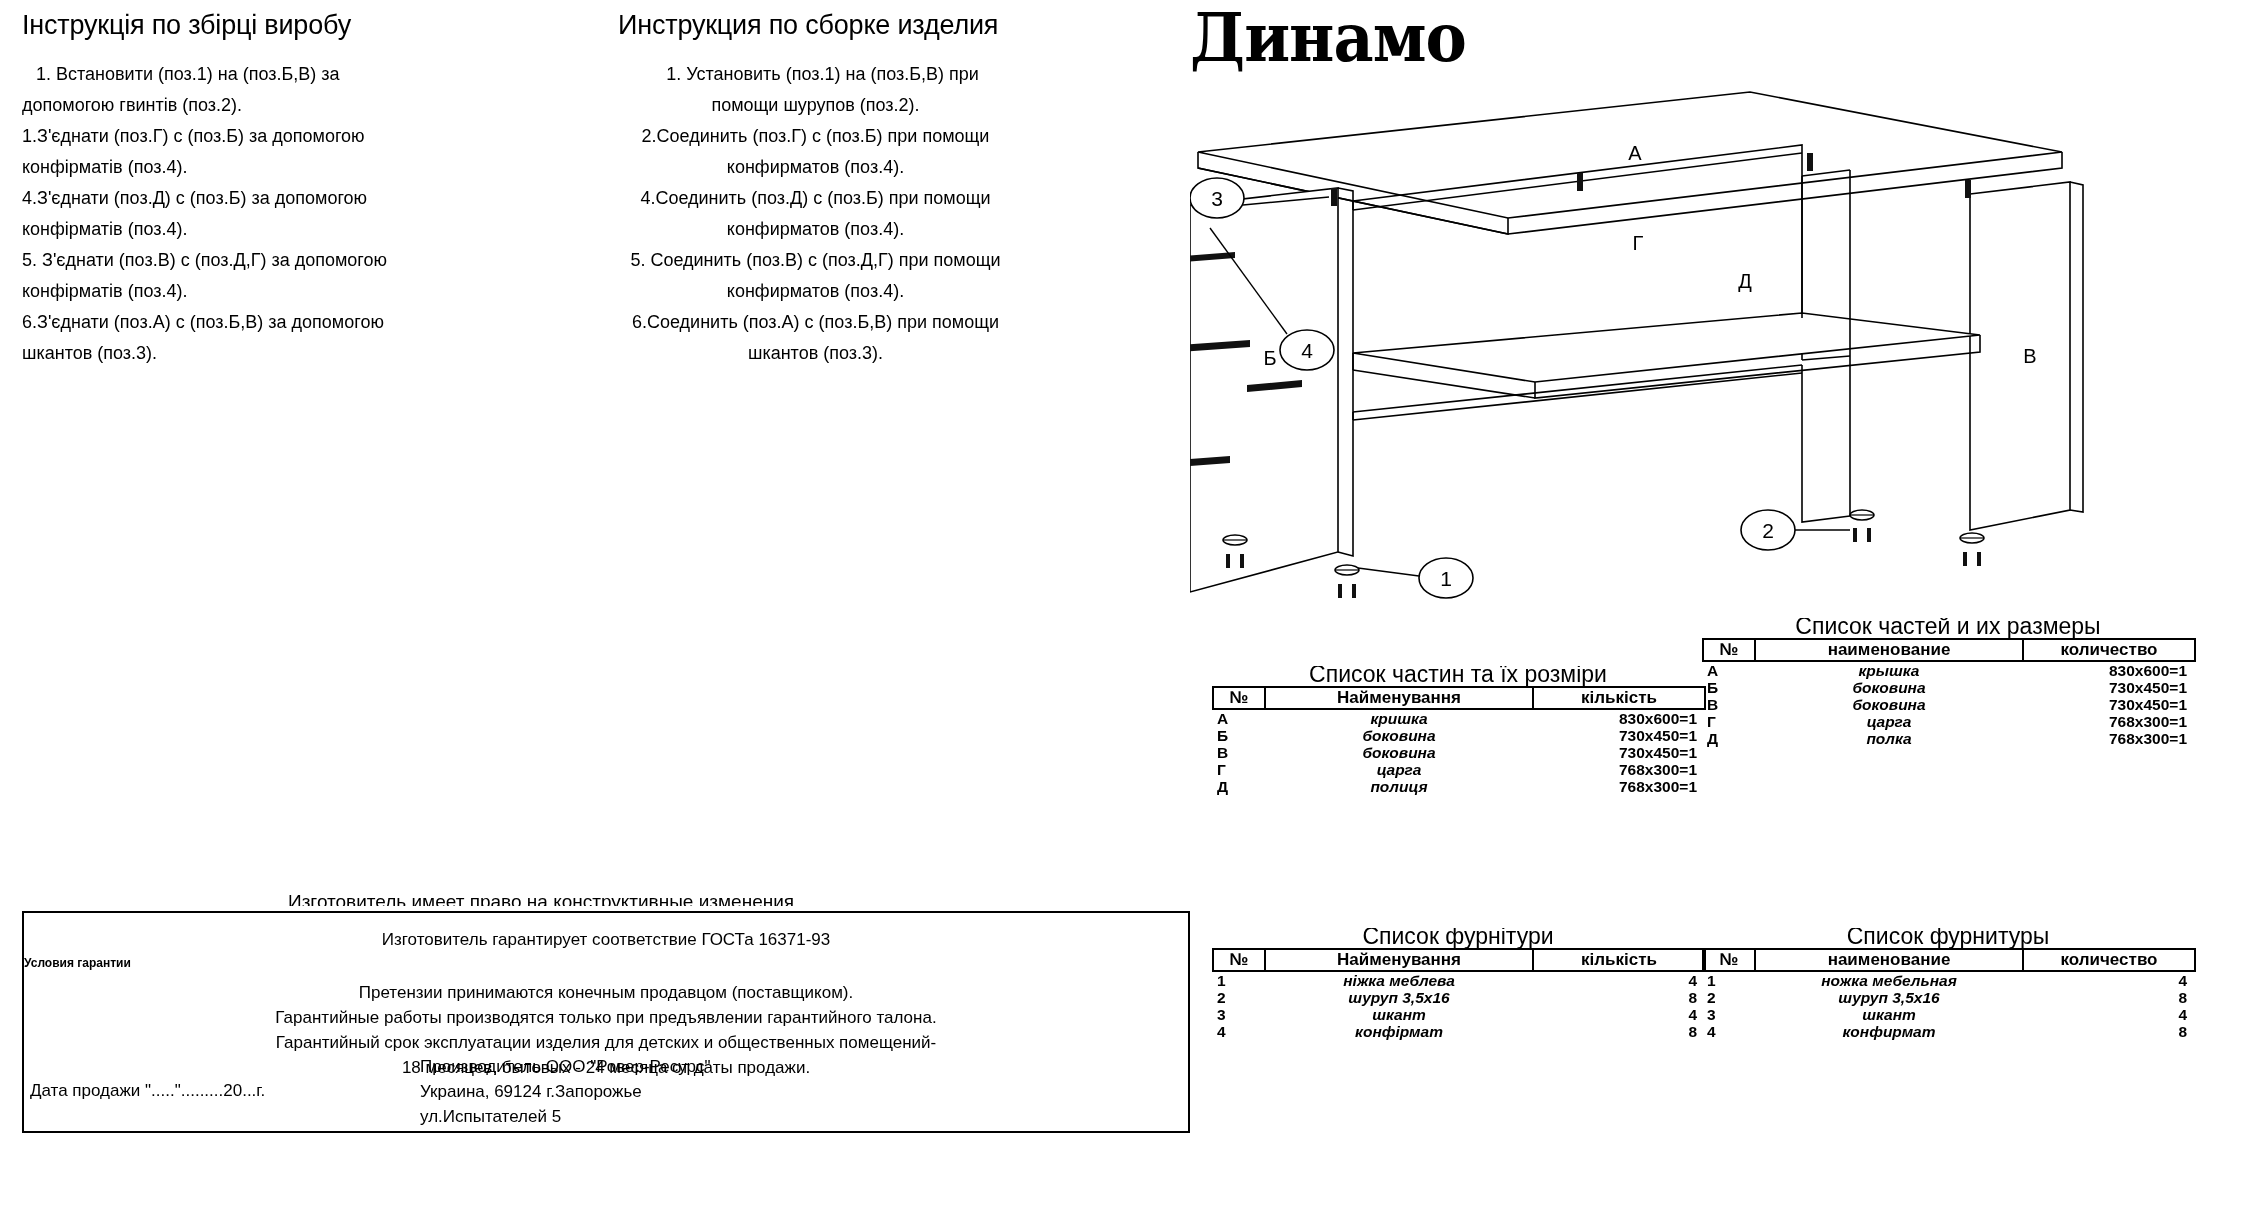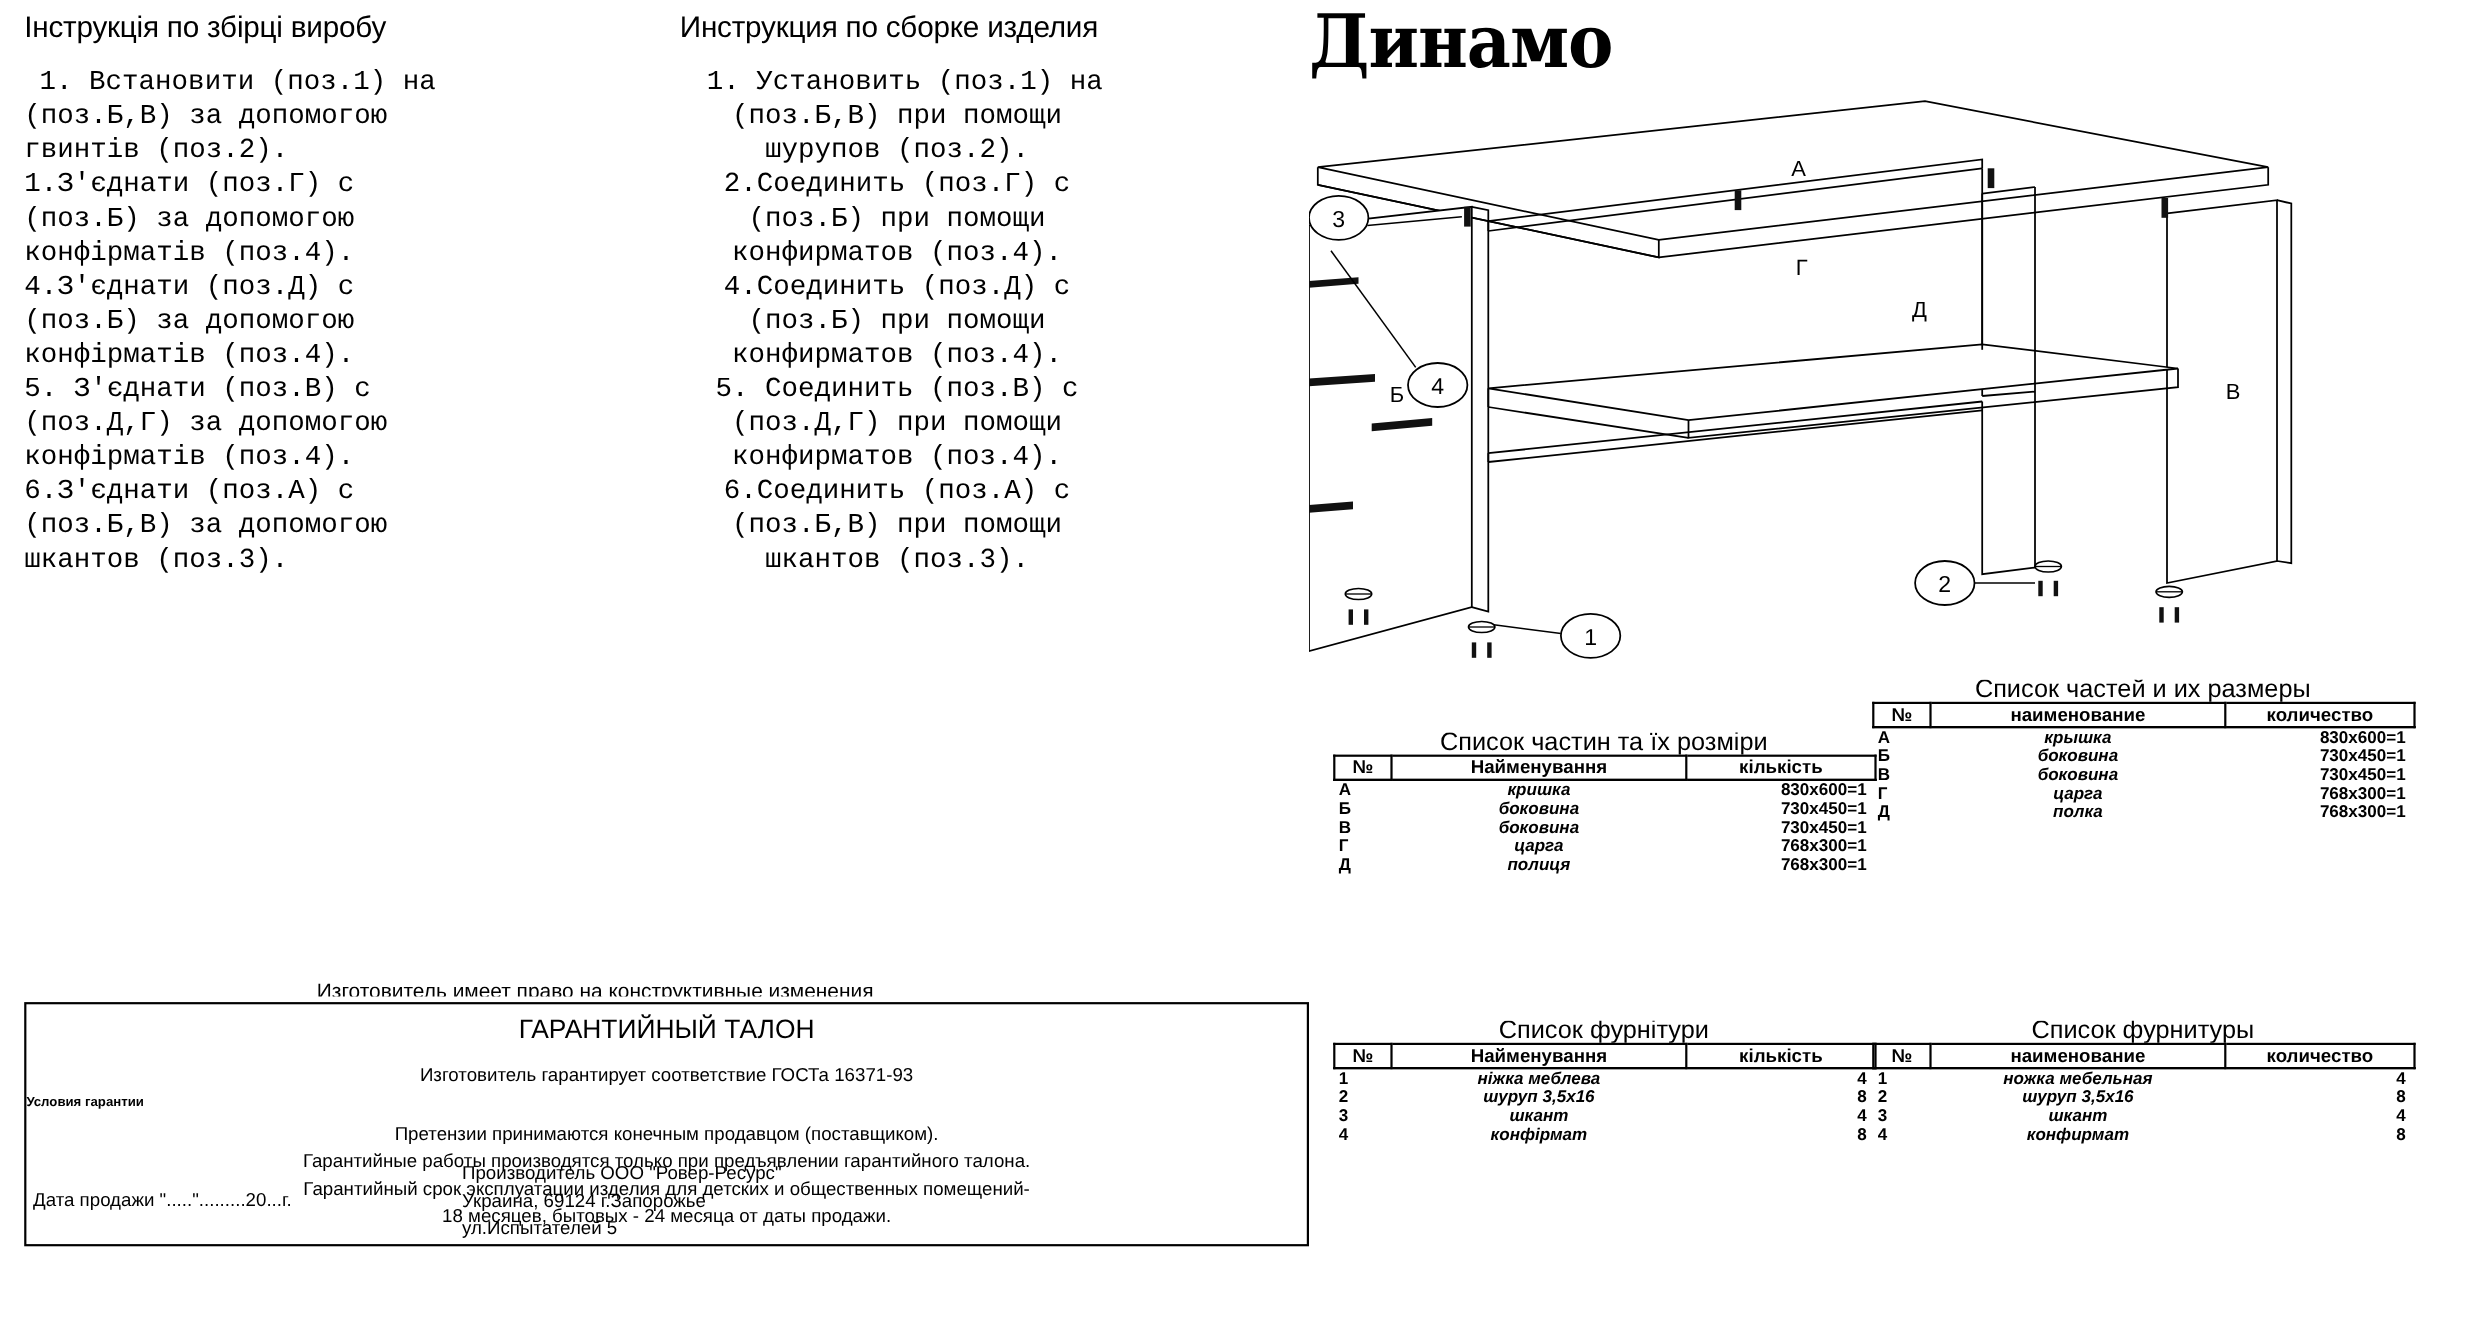--- a/index.html
+++ b/index.html
@@ -20,22 +20,22 @@
   
   .instr-col { position: absolute; }
   .instr-title {
     font-family: "Liberation Sans", sans-serif;
     font-size: 27px;
     font-weight: 400;
     letter-spacing: -0.2px;
     white-space: nowrap;
   }
   .instr-body {
-    font-family: Liberation Mono, monospace;
-    font-size: 25px;
+    font-family: Liberation Sans, sans-serif;
+    font-size: 18px;
     line-height: 31px;
     text-indent: 0;
   }
   .instr-body p { margin: 0; }
   .instr-body p.first { text-indent: 14px; }
 
   
   .brand {
     font-family: "DejaVu Serif", serif;
     font-weight: bold;
@@ -460,21 +460,20 @@
         <td class="nm">конфирмат</td>
         <td class="qt">8</td>
       </tr>
     </tbody>
   </table>
 </div>
 
 <div class="warranty-over" style="left:288px; top:891px;">Изготовитель имеет право на конструктивные изменения</div>
 
 <div class="warranty-box" style="left:22px; top:911px; width:1168px; height:222px;">
-  <div class="w-title" style="margin-top:10px;">ГАРАНТИЙНЫЙ ТАЛОН</div>
   <div class="w-line" style="margin-top:14px;">Изготовитель гарантирует соответствие ГОСТа 16371-93</div>
   <div class="w-sub">Условия гарантии</div>
   <div class="w-line" style="margin-top:6px;">Претензии принимаются конечным продавцом (поставщиком).</div>
   <div class="w-line">Гарантийные работы производятся только при предъявлении гарантийного талона.</div>
   <div class="w-line">Гарантийный срок эксплуатации изделия для детских и общественных помещений-</div>
   <div class="w-line">18 месяцев, бытовых - 24 месяца от даты продажи.</div>
 
   <div class="w-date" style="left:6px; top:168px;">Дата продажи ".....".........20...г.</div>
 
   <div class="w-maker" style="left:396px; top:141px;">

